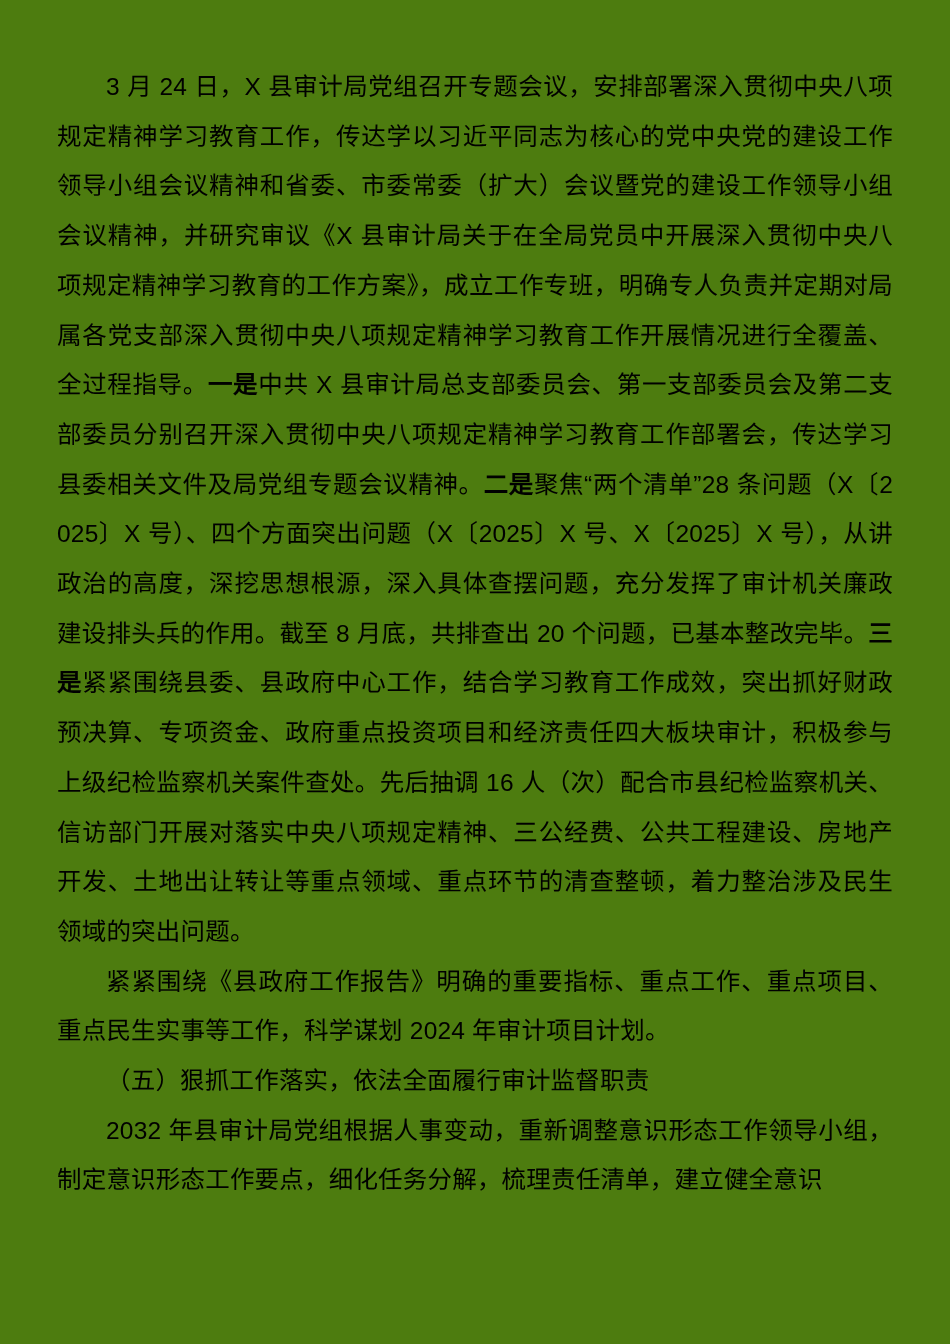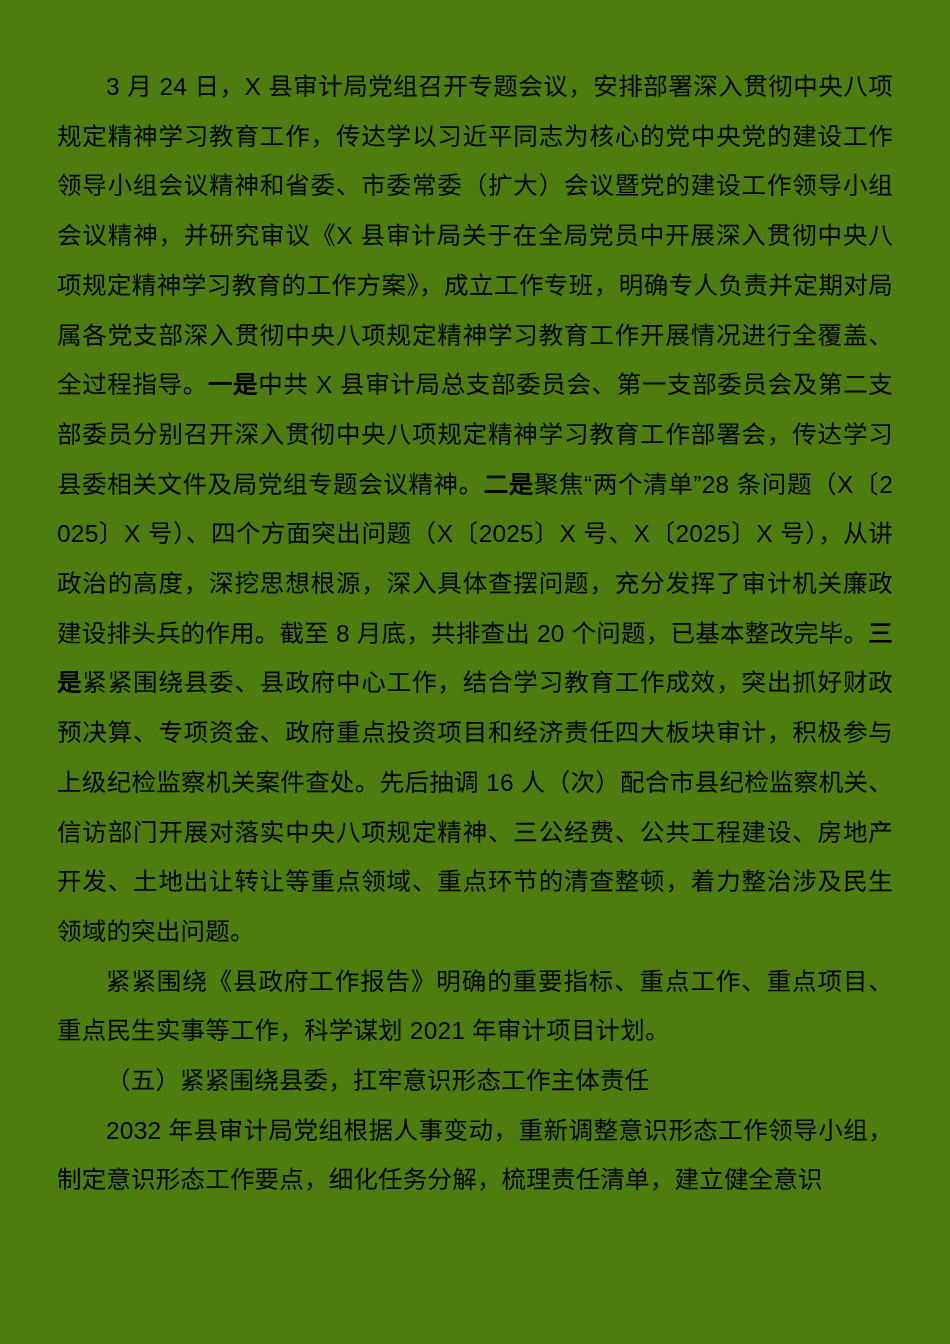--- a/index.html
+++ b/index.html
@@ -36,17 +36,17 @@
   }
   p.doc-para span.run { font-weight: 400; }
   p.doc-para span.run-bold { font-weight: 700; }
 </style>
 </head>
 <body>
 
 <div class="page">
   <div class="doc-body">
       <p class="doc-para"><span class="run">3 月 24 日，X 县审计局党组召开专题会议，安排部署深入贯彻中央八项规定精神学习教育工作，传达学以习近平同志为核心的党中央党的建设工作领导小组会议精神和省委、市委常委（扩大）会议暨党的建设工作领导小组会议精神，并研究审议《X 县审计局关于在全局党员中开展深入贯彻中央八项规定精神学习教育的工作方案》，成立工作专班，明确专人负责并定期对局属各党支部深入贯彻中央八项规定精神学习教育工作开展情况进行全覆盖、全过程指导。</span><span class="run-bold">一是</span><span class="run">中共 X 县审计局总支部委员会、第一支部委员会及第二支部委员分别召开深入贯彻中央八项规定精神学习教育工作部署会，传达学习县委相关文件及局党组专题会议精神。</span><span class="run-bold">二是</span><span class="run">聚焦“两个清单”28 条问题（X〔2025〕X 号）、四个方面突出问题（X〔2025〕X 号、X〔2025〕X 号），从讲政治的高度，深挖思想根源，深入具体查摆问题，充分发挥了审计机关廉政建设排头兵的作用。截至 8 月底，共排查出 20 个问题，已基本整改完毕。</span><span class="run-bold">三是</span><span class="run">紧紧围绕县委、县政府中心工作，结合学习教育工作成效，突出抓好财政预决算、专项资金、政府重点投资项目和经济责任四大板块审计，积极参与上级纪检监察机关案件查处。先后抽调 16 人（次）配合市县纪检监察机关、信访部门开展对落实中央八项规定精神、三公经费、公共工程建设、房地产开发、土地出让转让等重点领域、重点环节的清查整顿，着力整治涉及民生领域的突出问题。</span></p>
-      <p class="doc-para"><span class="run">紧紧围绕《县政府工作报告》明确的重要指标、重点工作、重点项目、重点民生实事等工作，科学谋划 2021 年审计项目计划。</span></p>
-      <p class="doc-para"><span class="run">（五）紧紧围绕县委，扛牢意识形态工作主体责任</span></p>
+      <p class="doc-para"><span class="run">紧紧围绕《县政府工作报告》明确的重要指标、重点工作、重点项目、重点民生实事等工作，科学谋划 2024 年审计项目计划。</span></p>
+      <p class="doc-para"><span class="run">（五）狠抓工作落实，依法全面履行审计监督职责</span></p>
       <p class="doc-para"><span class="run">2032 年县审计局党组根据人事变动，重新调整意识形态工作领导小组，制定意识形态工作要点，细化任务分解，梳理责任清单，建立健全意识</span></p>
     </div>
 </div>
 
 </body></html>

